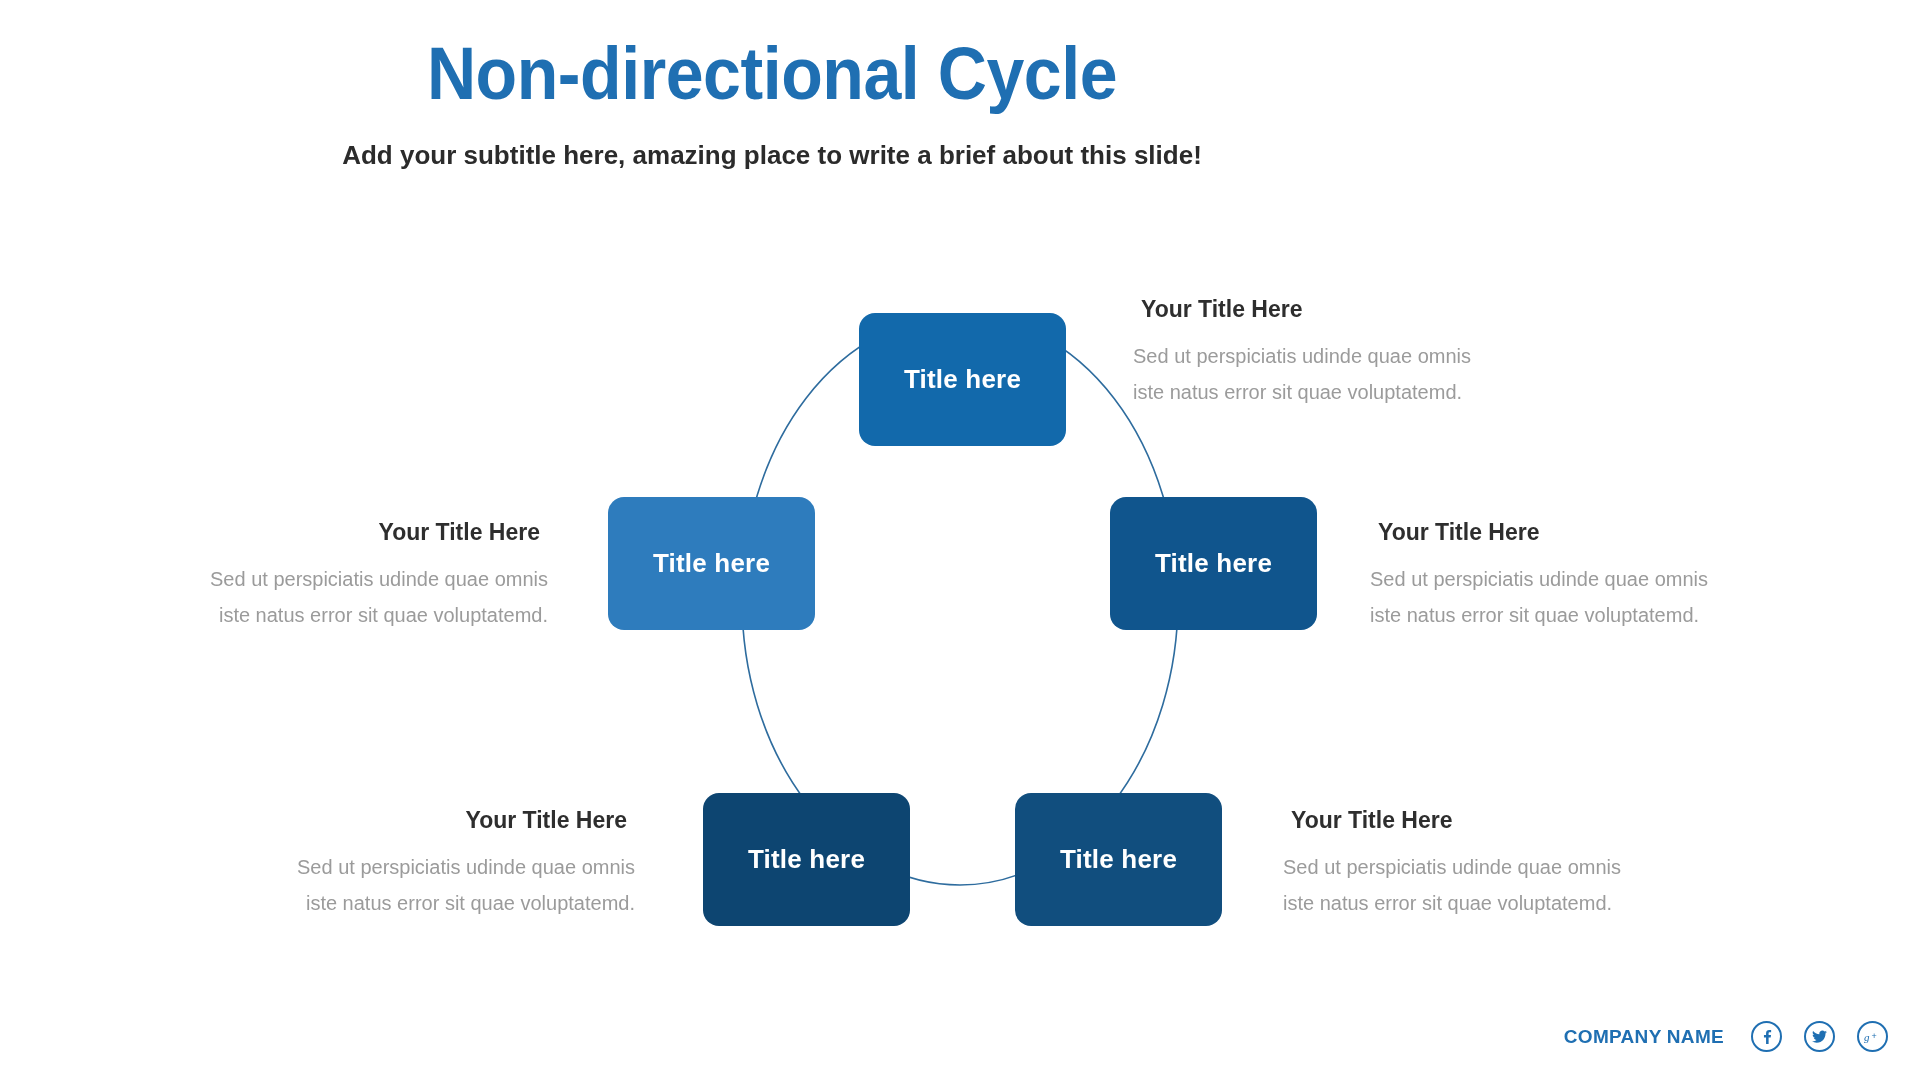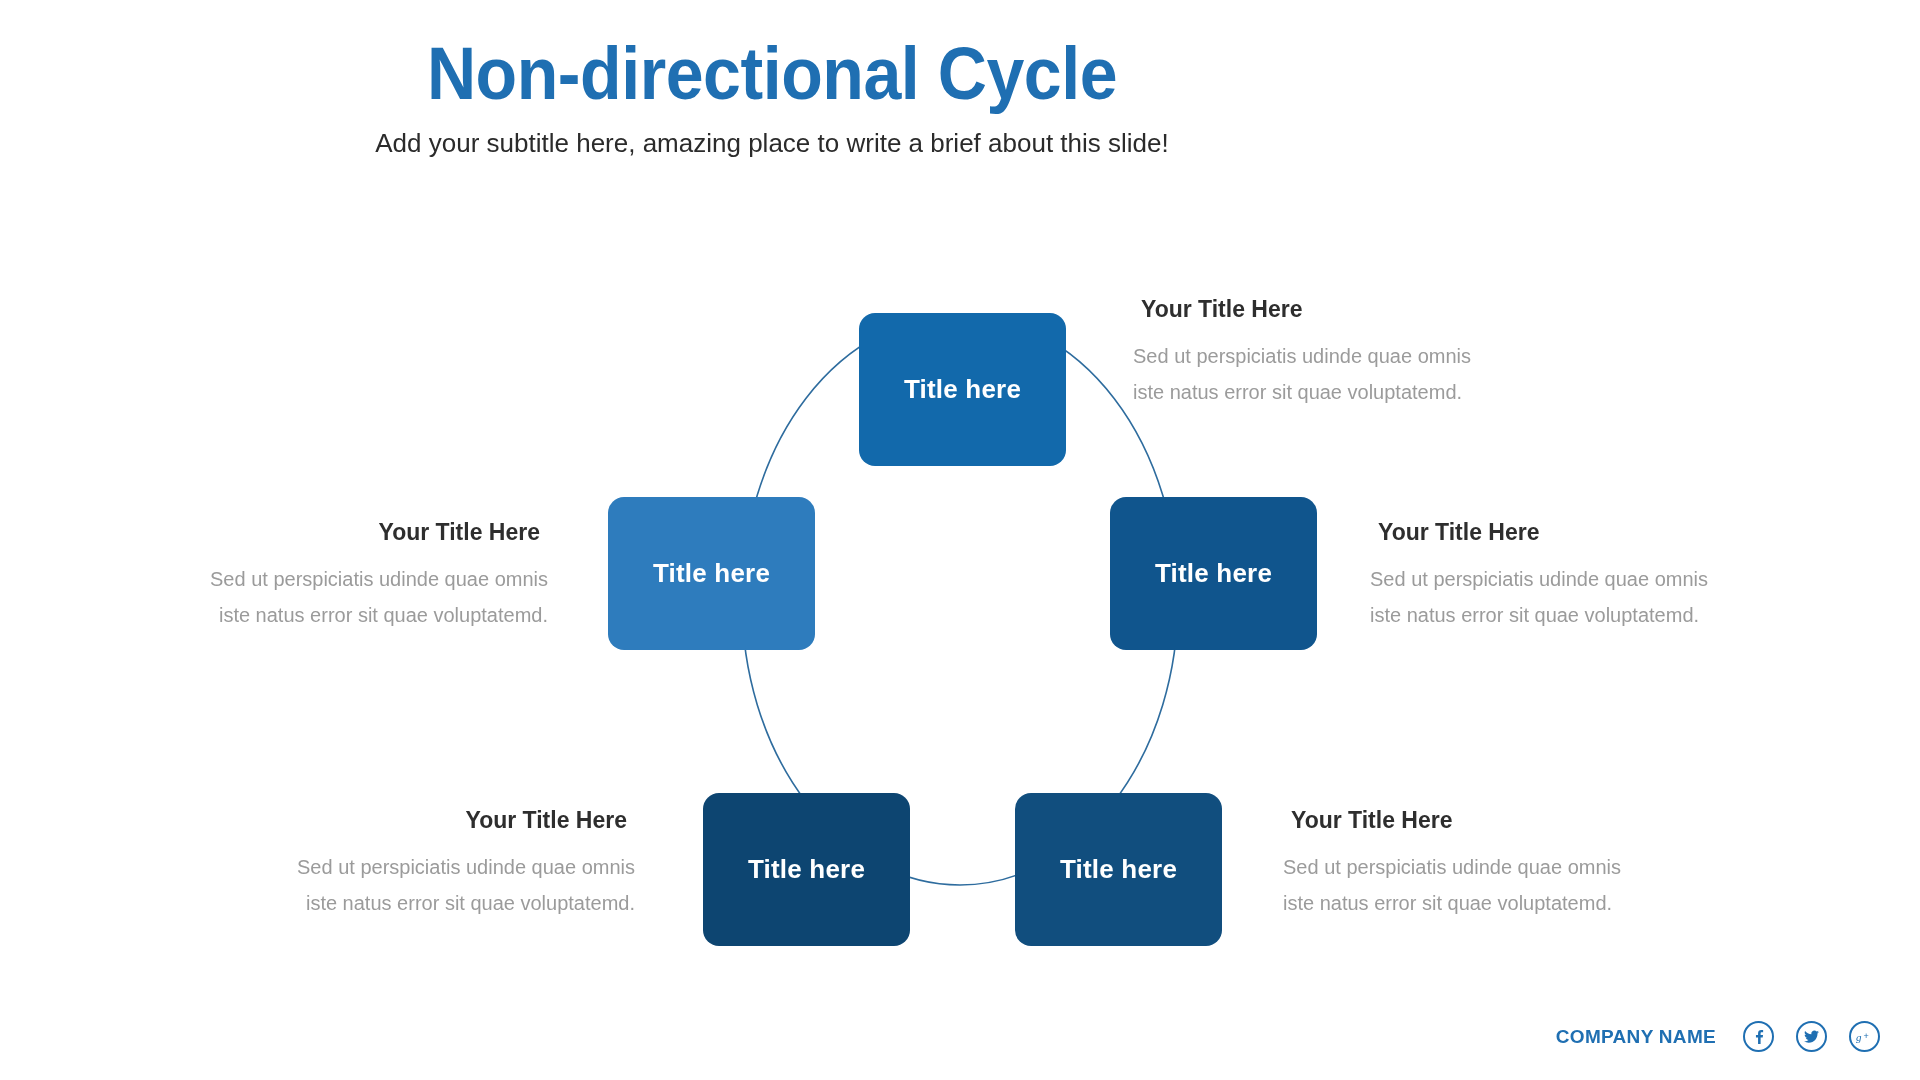--- a/index.html
+++ b/index.html
@@ -30,25 +30,25 @@
     padding-top: 34px;
     font-family: "Liberation Sans Narrow", "Liberation Sans", sans-serif;
     font-size: 74px;
     line-height: 80px;
     font-weight: bold;
     letter-spacing: -0.5px;
     color: #1F6FB2;
     transform: scaleX(0.92);
   }
   #slide-subtitle {
-    margin: 0;
+    margin: 12px;
     padding-top: 14px;
     font-size: 26px;
     line-height: 30px;
-    font-weight: 400;
+    font-weight: 700;
     color: #2B2B2B;
   }
 
   
   #diagram {
     position: absolute;
     left: 0;
     top: 0;
     width: 1920px;
     height: 1080px;
@@ -59,21 +59,21 @@
     top: 0;
     width: 1920px;
     height: 1080px;
     pointer-events: none;
   }
 
   
   .node {
     position: absolute;
     width: 207px;
-    height: 153px;
+    height: 133px;
     border-radius: 16px;
     display: flex;
     align-items: center;
     justify-content: center;
     box-sizing: border-box;
   }
   .node-label {
     font-family: "Liberation Sans Narrow", "Liberation Sans", sans-serif;
     font-size: 26px;
     font-weight: bold;
@@ -113,21 +113,21 @@
 
   #caption-top    { left: 1133px; top: 287px; }
   #caption-right  { left: 1370px; top: 510px; }
   #caption-br     { left: 1283px; top: 798px; }
   #caption-bl     { left: 90px;   top: 798px; width: 545px; }
   #caption-left   { left: 0px;    top: 510px; width: 548px; }
 
   
   #footer {
     position: absolute;
-    right: 40px;
+    right: 32px;
     bottom: 28px;
     display: flex;
     align-items: center;
     gap: 22px;
   }
   #company-name {
     font-family: "Liberation Sans Narrow", "Liberation Sans", sans-serif;
     font-size: 19px;
     font-weight: bold;
     letter-spacing: 0.3px;

